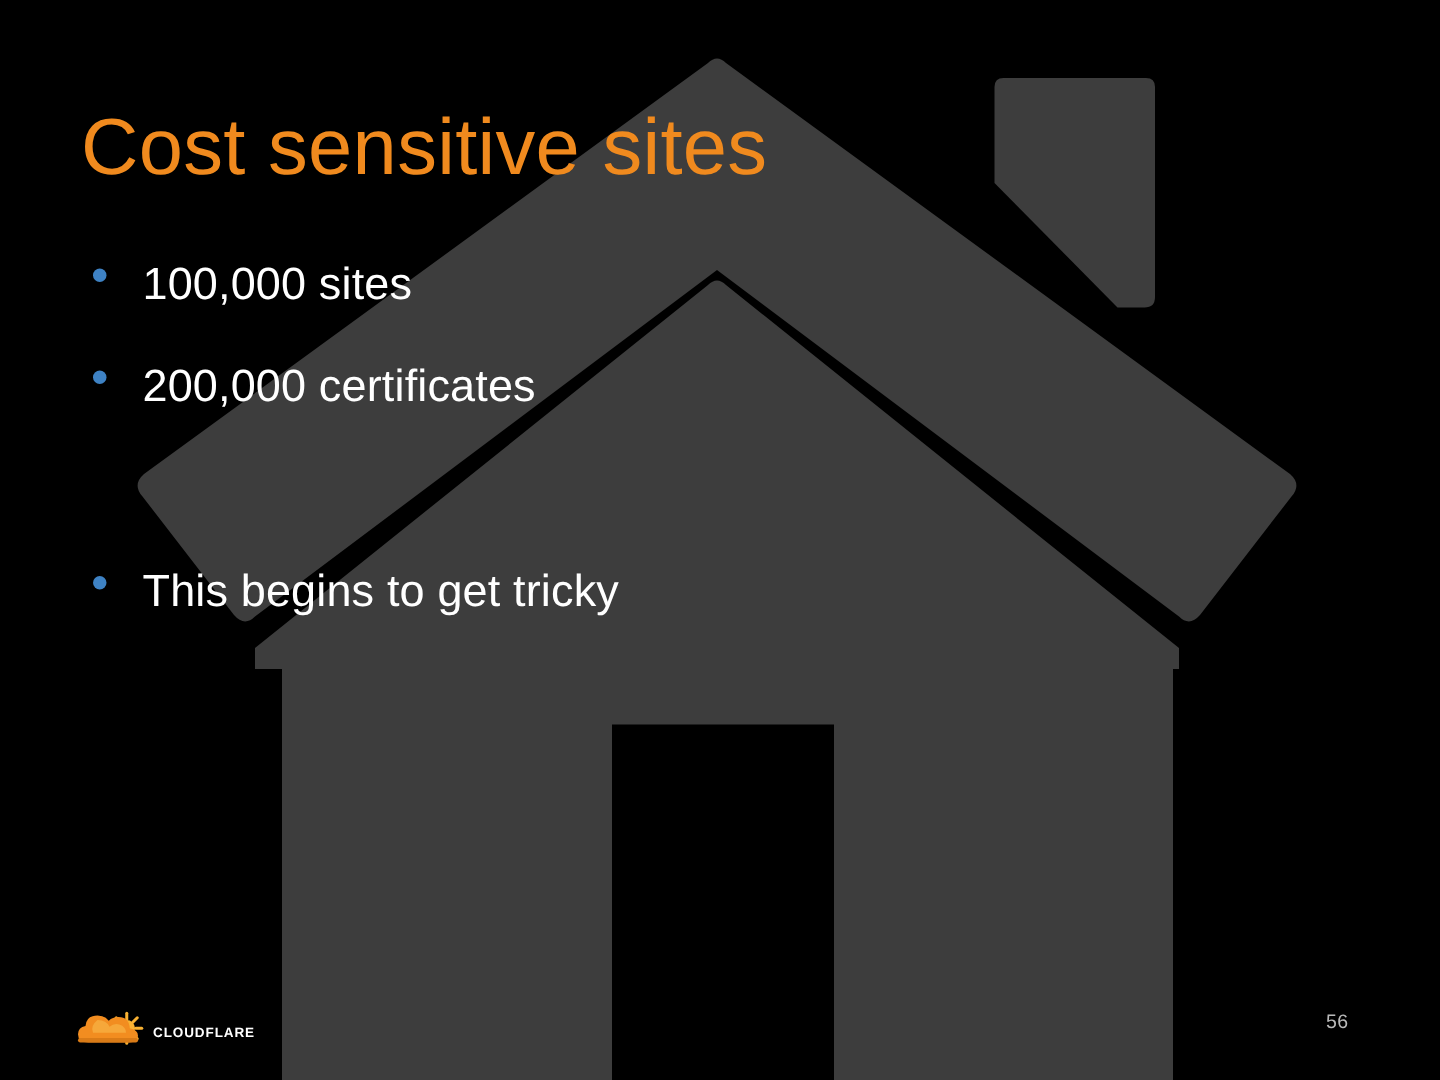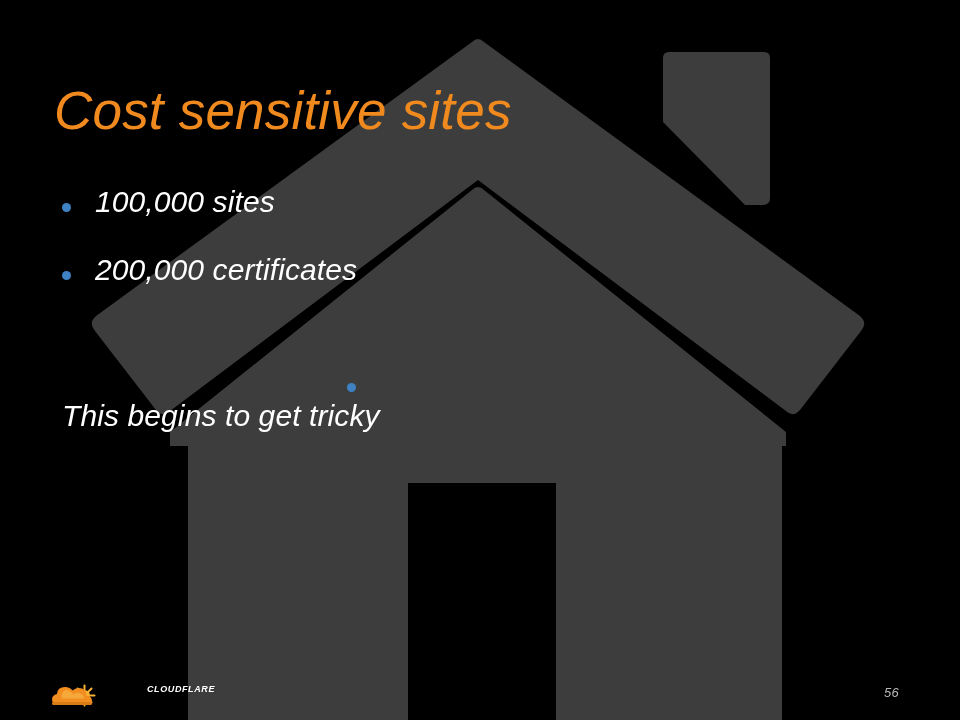--- a/index.html
+++ b/index.html
@@ -25,44 +25,43 @@
     top: 0;
     width: 960px;
     height: 720px;
     z-index: 1;
   }
 
   
   #content {
     position: absolute;
     left: 0;
-    top: 12px;
+    top: 0;
     width: 960px;
     height: 660px;
     z-index: 2;
-    font-style: italic;
   }
 
   #slide-title {
     position: absolute;
     left: 54px;
     top: 69px;
     font-size: 53px;
     line-height: 60px;
     font-weight: 400;
     color: #F08A1E;
     letter-spacing: 0.2px;
     white-space: nowrap;
   }
 
   .bullet-row {
     position: absolute;
     left: 62px;
     display: flex;
-    align-items: flex-end;
+    align-items: center;
     white-space: nowrap;
   }
   .bullet-dot {
     display: inline-block;
     width: 9px;
     height: 9px;
     border-radius: 50%;
     background: #3E82C4;
     margin-right: 24px;
     position: relative;
@@ -78,22 +77,21 @@
   }
 
   
   #cf-logo {
     position: absolute;
     left: 50px;
     top: 668px;
     width: 140px;
     height: 34px;
     display: flex;
-    align-items: flex-start;
-    gap: 45px;
+    align-items: center;
   }
   #cf-logo-mark {
     width: 48px;
     height: 30px;
     flex: 0 0 auto;
   }
   #cf-wordmark {
     margin-left: 4px;
     font-size: 13px;
     font-weight: 700;
@@ -140,21 +138,21 @@
     <div class="bullet-row" style="top:173px;">
       <span class="bullet-dot"></span>
       <span class="bullet-text">100,000 sites</span>
     </div>
 
     <div class="bullet-row" style="top:241px;">
       <span class="bullet-dot"></span>
       <span class="bullet-text">200,000 certificates</span>
     </div>
 
-    <div class="bullet-row" style="top:378px;flex-direction:column;">
+    <div class="bullet-row" style="top:378px;">
       <span class="bullet-dot"></span>
       <span class="bullet-text">This begins to get tricky</span>
     </div>
 
     <div id="cf-logo">
       <svg id="cf-logo-mark" viewBox="0 0 96 60" aria-hidden="true">
 
         <g>
           <circle cx="69" cy="31" r="11" fill="#F9B233"></circle>
           <g stroke="#F9B233" stroke-width="4" stroke-linecap="round">

